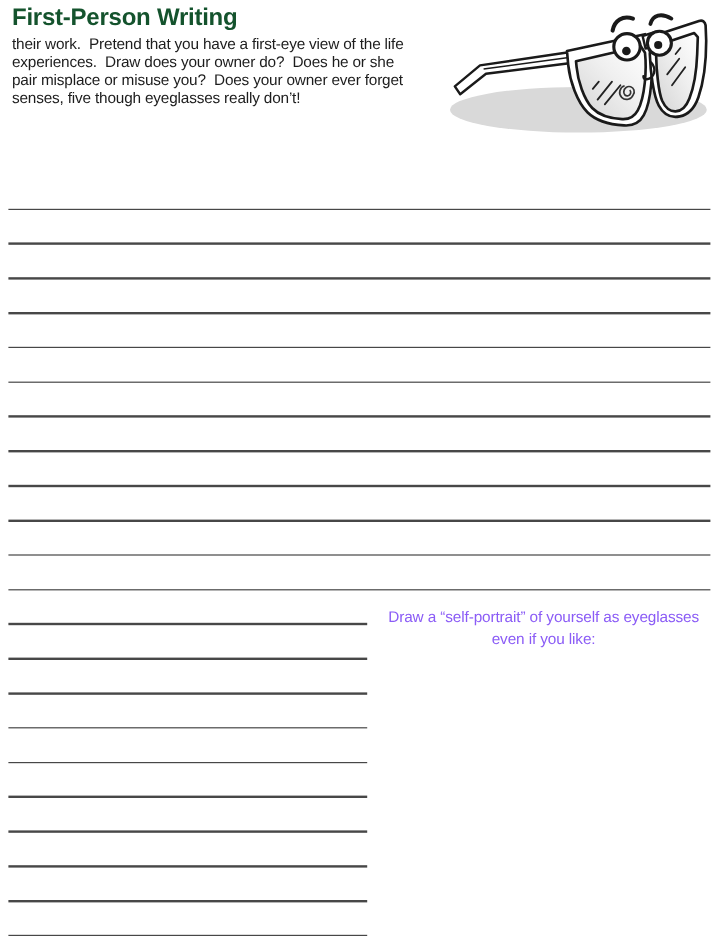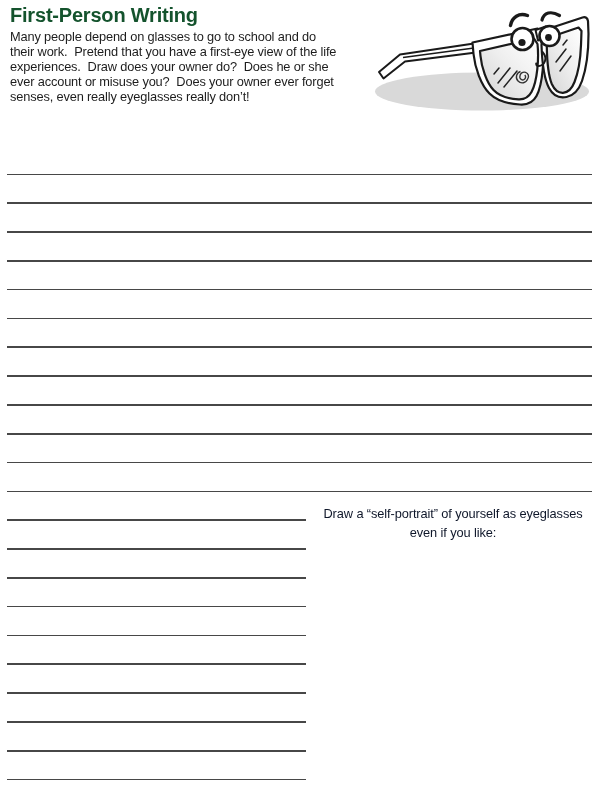--- a/index.html
+++ b/index.html
@@ -31,36 +31,35 @@
     position:absolute;left:7px;height:1.7px;
   }
   .rule-line.full{width:585px;}
   .rule-line.half{width:299px;}
   .draw-prompt{
     position:absolute;left:306px;top:505px;width:294px;
     text-align:center;
   }
   .prompt-line{
     font-size:12.8px;line-height:18.5px;letter-spacing:-0.1px;
-    white-space:nowrap;color:#0f172a;
+    white-space:nowrap;color:#8b5cf6;
   }
 </style>
 </head>
 <body>
 
 <div class="page">
 
   <h1 class="title">First-Person Writing</h1>
 
   <div class="intro">
-    <div class="intro-line">Many people depend on glasses to go to school and do</div>
     <div class="intro-line">their work.  Pretend that you have a first-eye view of the life</div>
     <div class="intro-line">experiences.  Draw does your owner do?  Does he or she</div>
-    <div class="intro-line">ever account or misuse you?  Does your owner ever forget</div>
-    <div class="intro-line">senses, even really eyeglasses really don’t!</div>
+    <div class="intro-line">pair misplace or misuse you?  Does your owner ever forget</div>
+    <div class="intro-line">senses, five though eyeglasses really don’t!</div>
   </div>
 
   <svg class="illustration" viewBox="0 0 230 115" xmlns="http://www.w3.org/2000/svg">
     <defs>
       <linearGradient id="lensg" x1="0" y1="1" x2="1" y2="0">
         <stop offset="0" stop-color="#d4d4d4"></stop>
         <stop offset="0.55" stop-color="#efefef"></stop>
         <stop offset="1" stop-color="#ffffff"></stop>
       </linearGradient>
     </defs>

